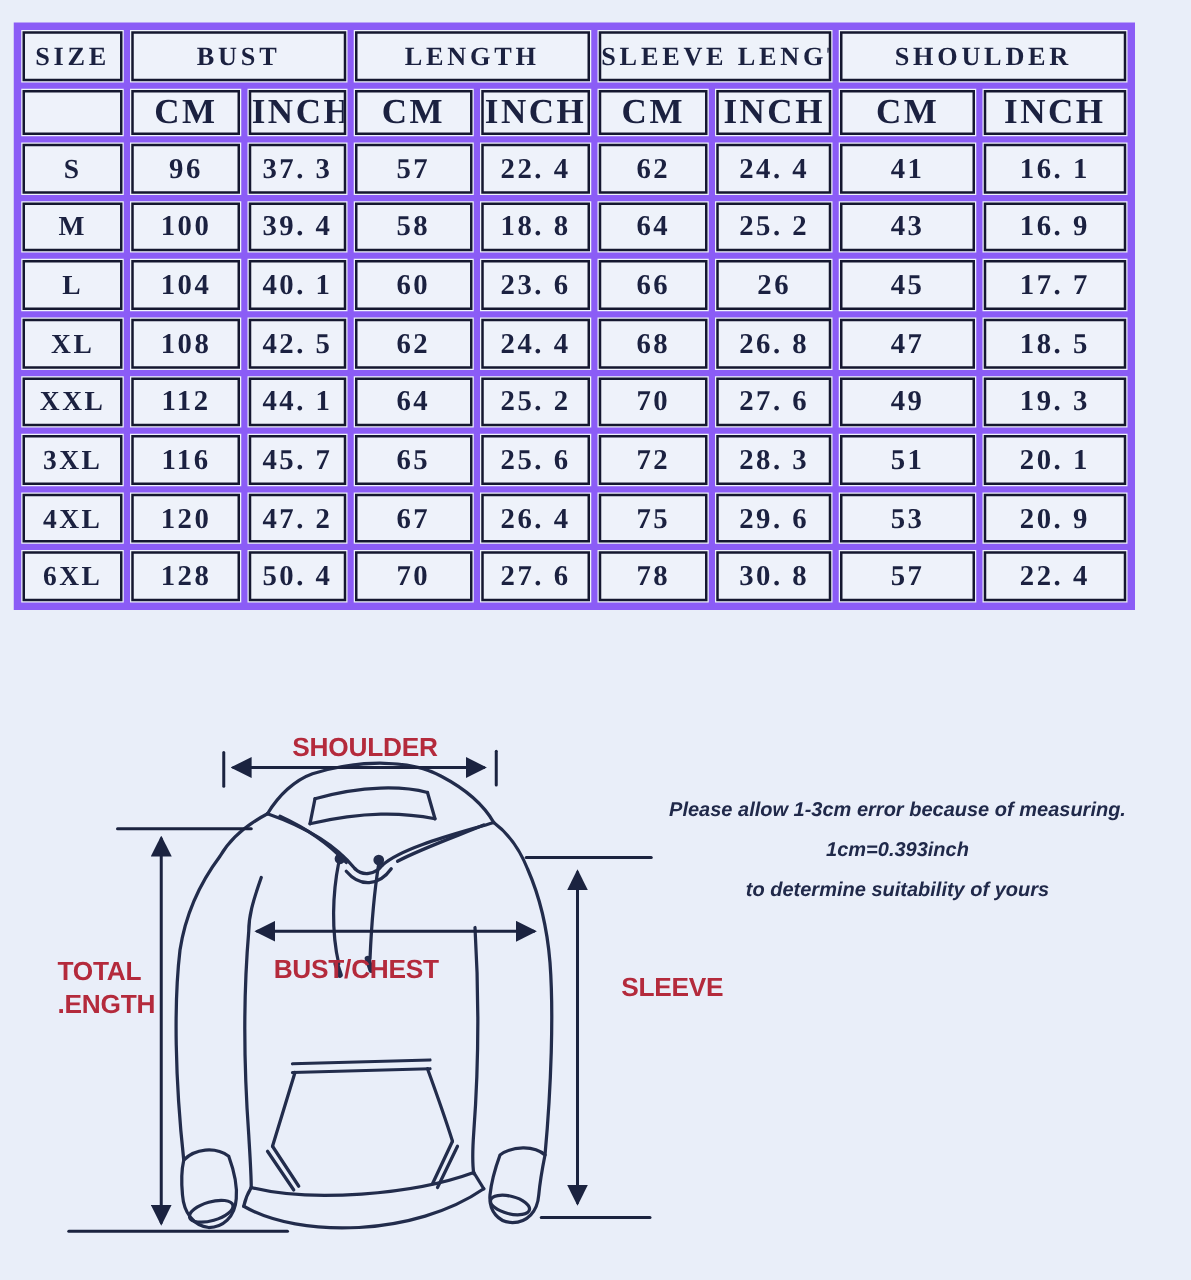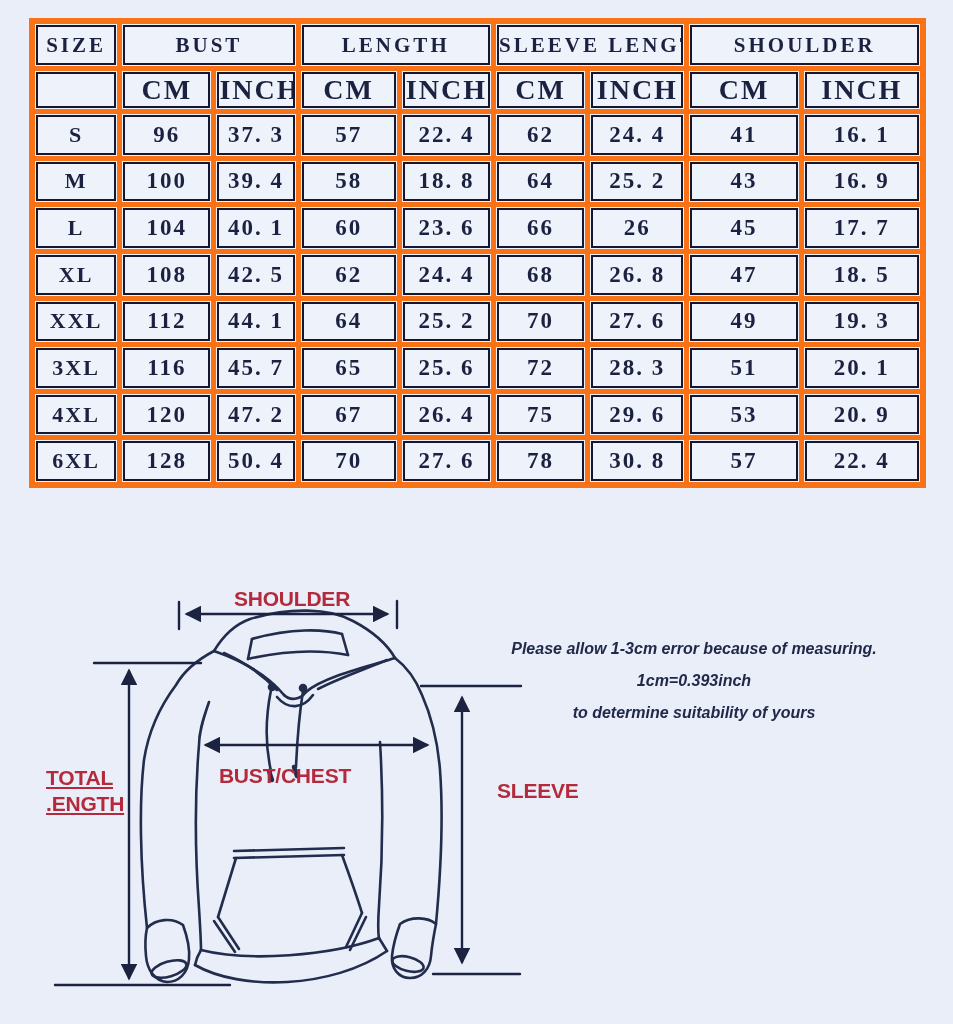--- a/index.html
+++ b/index.html
@@ -6,23 +6,23 @@
   html,body { width:953px; height:1024px; }
   body {
     position:relative;
     background:#e9eef9;
     font-family:"Liberation Sans", sans-serif;
     overflow:hidden;
   }
 
   
   .table-frame {
-    position:absolute; left:29px; top:18px;
+    position:absolute; left:11px; top:18px;
     width:897px; height:470px;
-    background:#f97316;
+    background:#8b5cf6;
   }
   table.size-chart {
     width:100%; height:100%;
     border-collapse:separate;
     border-spacing:7px;
     table-layout:fixed;
   }
   .size-chart th, .size-chart td {
     background:#eef2fa;
     border:2px solid #14172f;
@@ -48,21 +48,21 @@
     position:absolute;
     color:#b42a3c;
     font-weight:700;
     font-size:21px;
     letter-spacing:-0.2px;
     line-height:26px;
   }
   .dlabel.center { text-align:center; }
 
   .notes {
-    position:absolute; left:468px; top:633px; width:452px;
+    position:absolute; left:492px; top:633px; width:452px;
     text-align:center;
     color:#20294a;
     font-style:italic;
     font-weight:700;
     font-size:16px;
   }
   .note-line { line-height:32px; white-space:nowrap; }
 </style>
 </head>
 <body>
@@ -266,21 +266,21 @@
     </g>
     <g>
       <line x1="462" y1="698" x2="462" y2="962" marker-start="url(#ah)" marker-end="url(#ah)"></line>
       <line x1="421" y1="686" x2="521" y2="686"></line>
       <line x1="433" y1="974" x2="520" y2="974"></line>
     </g>
   </g>
 </svg>
 
 <div class="dlabel center" style="left:212px; top:586px; width:160px;">SHOULDER</div>
-<div class="dlabel" style="left:46px; top:765px;text-decoration:underline;">
+<div class="dlabel" style="left:46px; top:765px;">
   <div>TOTAL</div>
   <div>.ENGTH</div>
 </div>
 <div class="dlabel center" style="left:200px; top:763px; width:170px;">BUST/CHEST</div>
 <div class="dlabel" style="left:497px; top:778px;">SLEEVE</div>
 
 <div class="notes">
   <div class="note-line">Please allow 1-3cm error because of measuring.</div>
   <div class="note-line">1cm=0.393inch</div>
   <div class="note-line">to determine suitability of yours</div>

